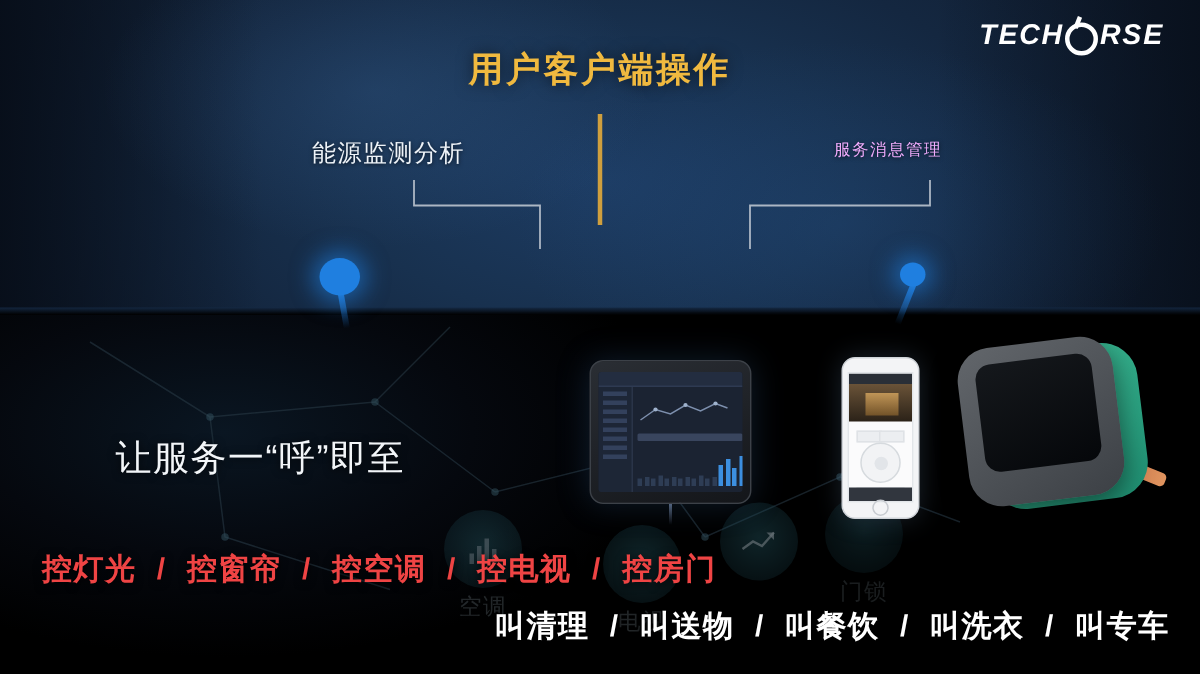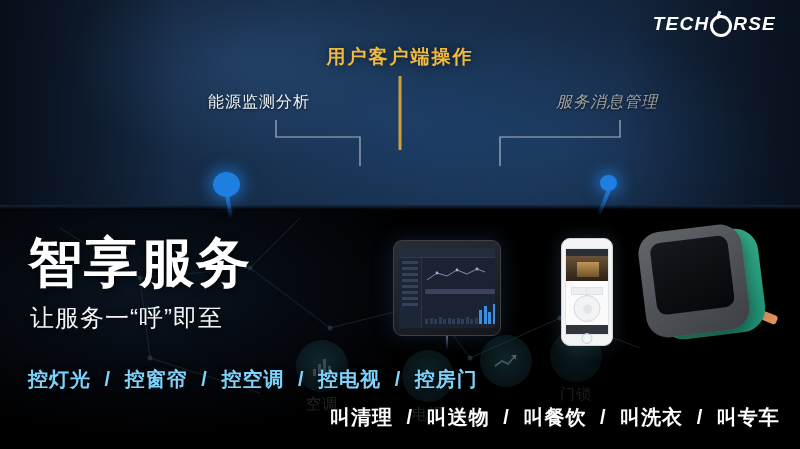--- a/index.html
+++ b/index.html
@@ -49,35 +49,33 @@
     transform:translateY(2px);
   }
   .logo .ring:after{
     content:"";position:absolute;left:4px;top:-7px;width:3px;height:8px;
     background:#fff;transform:rotate(22deg);
   }
 
   
   .title-top{
     position:absolute;left:0;top:31px;width:800px;text-align:center;
-    font-size:19px;font-weight:bold;letter-spacing:2px;
+    font-size:23px;font-weight:bold;letter-spacing:2px;
     color:#f0b93f;
     text-shadow:0 0 10px rgba(0,0,0,.6);
-    margin-top:13px;
   }
   .label-left{
     position:absolute;left:208px;top:92px;
     font-size:16px;color:#eef3f8;letter-spacing:1px;
     text-shadow:0 1px 3px rgba(0,0,0,.7);
   }
   .label-right{
     position:absolute;left:556px;top:92px;
-    font-size:16px;color:#a3a3a3;letter-spacing:1px;
+    font-size:11px;color:#f0abfc;letter-spacing:1px;
     text-shadow:0 1px 3px rgba(0,0,0,.7);
-    font-style:italic;
   }
 
   
   .conn{position:absolute;left:0;top:0;width:800px;height:208px;}
 
   
   .title-center{
     position:absolute;left:0;top:168px;width:800px;text-align:center;
     font-size:32px;font-weight:bold;letter-spacing:3px;
     color:#e8b349;
@@ -104,27 +102,27 @@
     font-size:54px;font-weight:bold;letter-spacing:2px;color:#ffffff;
     text-shadow:0 2px 10px rgba(0,0,0,.8);
     z-index:6;
   }
   .sub1,.sub2{
     position:absolute;left:30px;
     font-size:24px;color:#f2f5f8;letter-spacing:1px;font-weight:500;
     text-shadow:0 1px 6px rgba(0,0,0,.8);
     z-index:6;white-space:nowrap;
   }
-  .sub1{top:302px;}
+  .sub1{top:289px;margin-left:47px;}
   .sub2{top:320px;}
 
   
   .row1{
     position:absolute;left:28px;top:366px;
-    font-size:20px;font-weight:bold;color:#7dd3fc;letter-spacing:1px;
+    font-size:20px;font-weight:bold;color:#ef4444;letter-spacing:1px;
     text-shadow:0 1px 6px rgba(0,0,0,.9);z-index:7;white-space:nowrap;
   }
   .row2{
     position:absolute;left:330px;top:404px;
     font-size:20px;font-weight:bold;color:#ffffff;letter-spacing:1px;
     text-shadow:0 1px 6px rgba(0,0,0,.9);z-index:7;white-space:nowrap;
   }
   .sep{display:inline-block;padding:0 7px;font-weight:bold;}
 
   
@@ -317,21 +315,20 @@
   <div class="pin pin-left">
     <div class="head"></div>
     <div class="tail"></div>
   </div>
   <div class="pin pin-right">
     <div class="head"></div>
     <div class="tail"></div>
   </div>
 
 
-  <div class="headline">智享服务</div>
   <div class="sub1">让服务一“呼”即至</div>
 
   <div class="tablet-stem"></div>
   <div class="tablet">
     <div class="screen">
       <div class="scr-top"></div>
       <div class="scr-body">
         <div class="scr-left">
           <i></i>
             <i></i>

